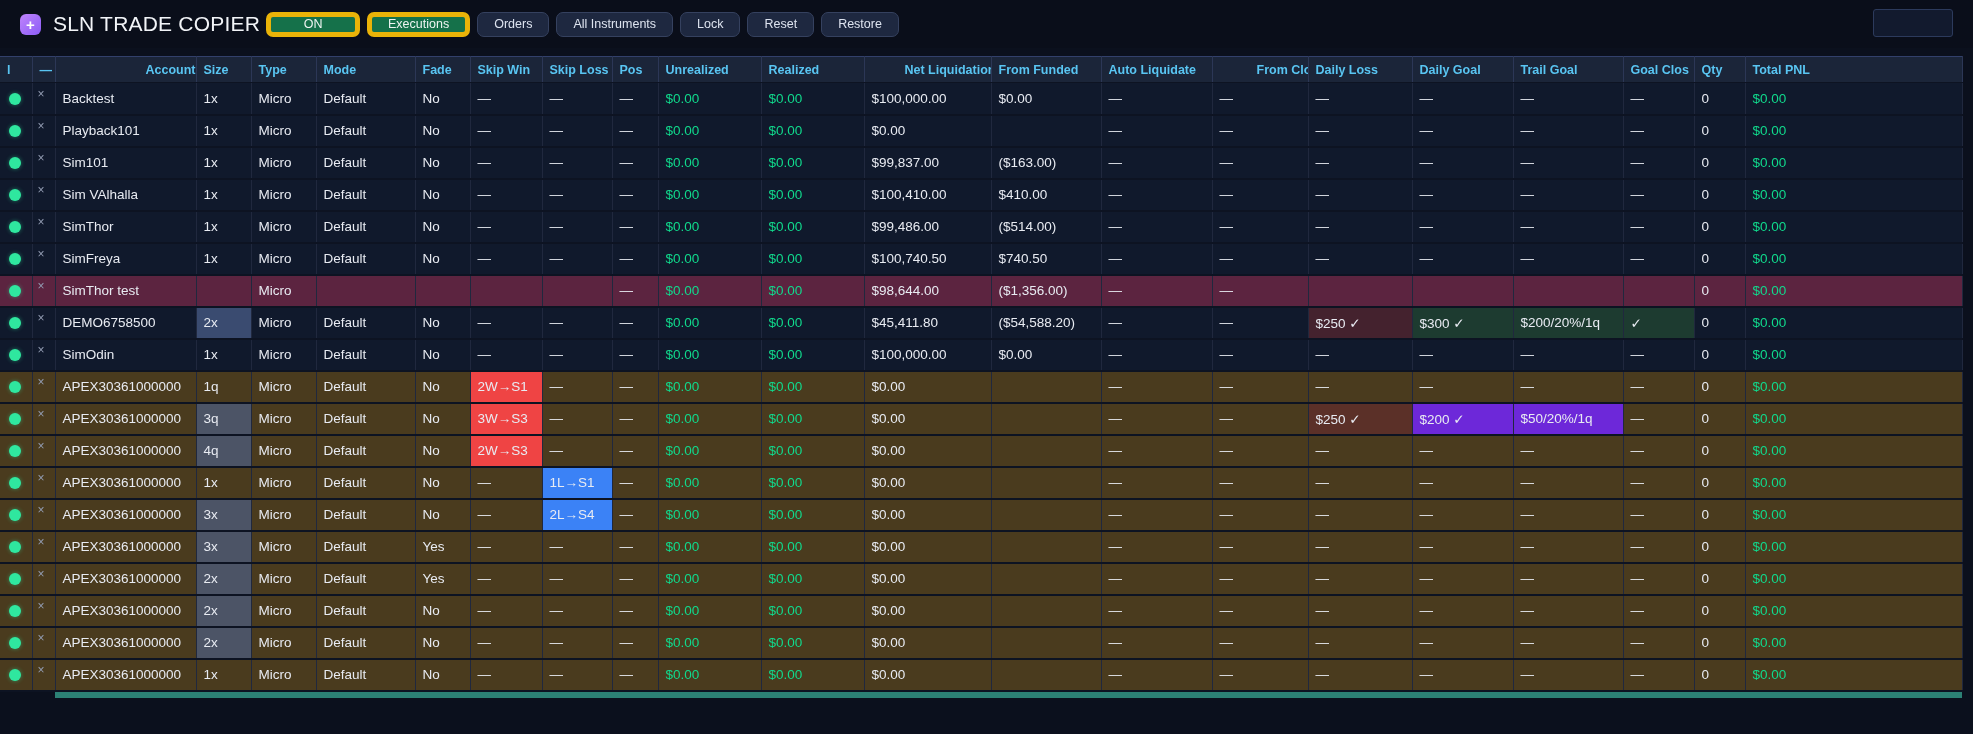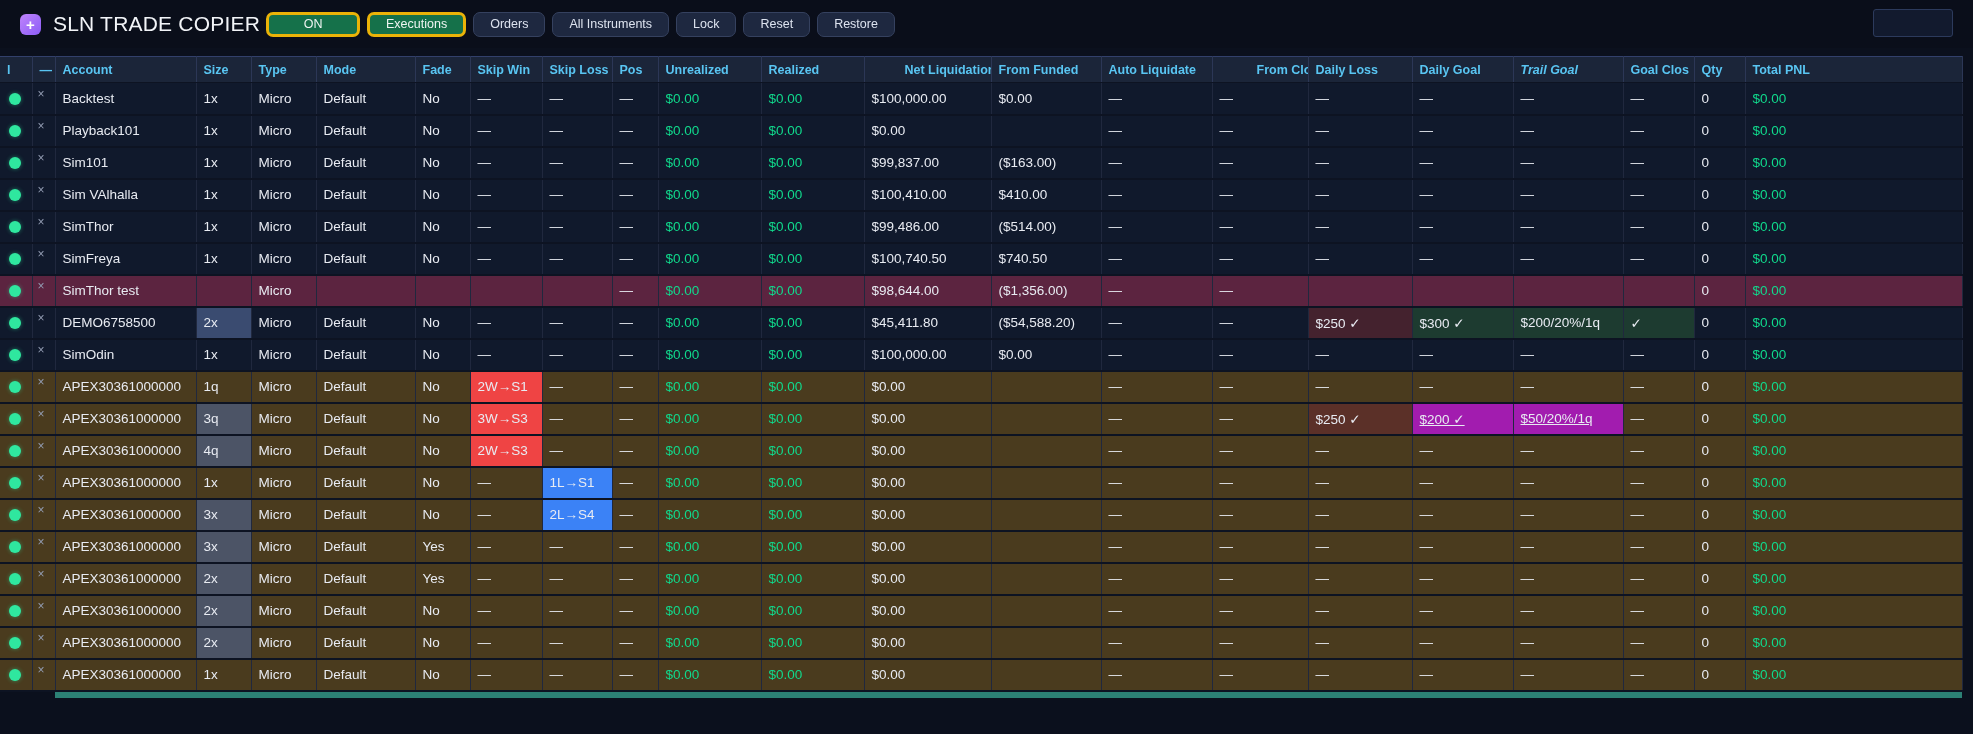--- a/index.html
+++ b/index.html
@@ -24,21 +24,21 @@
     color:#f2f4f8;font-weight:400;font-size:21px;letter-spacing:.2px;
     margin:0 6px 0 12px;white-space:nowrap;
   }
   .topbar-buttons{display:flex;align-items:center;}
   .btn{
     height:25px;border-radius:7px;font-size:12.5px;line-height:25px;
     padding:0 16px;margin-right:7px;cursor:pointer;white-space:nowrap;
     display:flex;align-items:center;justify-content:center;box-sizing:border-box;
   }
   .btn:first-child{min-width:94px;}
-  .btn-green{background:var(--btn-green,#15714a);border:3px solid #eab308;color:#eef4f1;}
+  .btn-green{background:var(--btn-green,#15714a);border:5px solid #eab308;color:#eef4f1;}
   .btn-dark{background:#1e2840;border:1px solid #35415f;color:#dde3ef;}
   .search-box{
     position:absolute;right:20px;top:9px;width:80px;height:28px;
     background:#121a2e;border:1px solid #2c3a5c;border-radius:3px;
     color:#e8ebf2;box-sizing:border-box;padding:0 6px;font-size:13px;outline:none;
   }
   
   .table-wrap{margin-top:8px;}
   table{border-collapse:collapse;table-layout:fixed;width:1962px;}
   thead th{
@@ -68,21 +68,21 @@
   }
   .close-x{color:#939db3;font-size:12px;display:inline-block;transform:translateY(-5px);}
   
   .bg-hl-gray{background:#4c5466;}
   .bg-hl-blue{background:#3a4b70;}
   .bg-win{background:#ef4444;}
   .bg-loss{background:#3b82f6;}
   .bg-dl-maroon{background:#44222e;}
   .bg-goal-green{background:#1d3b30;}
   .bg-dl-red{background:#5b3028;}
-  .bg-goal-olive{background:#a21caf;text-decoration:underline;}
+  .bg-goal-olive{background:#6d28d9;}
   
   .teal-strip{
     margin-left:55px;width:1907px;height:6px;
     background:var(--teal,#2c8175);
   }
 </style>
 </head>
 <body>
 
 <div class="topbar">
@@ -99,37 +99,37 @@
     </div>
   <input class="search-box" type="text" value="" style="">
 </div>
 
 <div class="table-wrap">
   <table>
     <thead>
       <tr>
           <th style="width: 32px;">l</th>
           <th style="width: 23px;">—</th>
-          <th style="width: 141px;">Account</th>
+          <th style="width: 141px; text-align: right;">Account</th>
           <th style="width: 55px;">Size</th>
           <th style="width: 65px;">Type</th>
           <th style="width: 99px;">Mode</th>
           <th style="width: 55px;">Fade</th>
           <th style="width: 72px;">Skip Win</th>
           <th style="width: 70px;">Skip Loss</th>
           <th style="width: 46px;">Pos</th>
           <th style="width: 103px;">Unrealized</th>
           <th style="width: 103px;">Realized</th>
           <th style="width: 127px; padding-left: 40px;">Net Liquidation</th>
           <th style="width: 110px;">From Funded</th>
           <th style="width: 111px; margin-left: 16px;">Auto Liquidate</th>
           <th style="width: 96px; padding-left: 44px;">From Closed</th>
           <th style="width: 104px;">Daily Loss</th>
           <th style="width: 101px;">Daily Goal</th>
-          <th style="width: 110px; font-style: italic;">Trail Goal</th>
+          <th style="width: 110px;">Trail Goal</th>
           <th style="width: 71px;">Goal Clos</th>
           <th style="width: 51px;">Qty</th>
           <th style="width: 217px;">Total PNL</th>
         </tr>
     </thead>
     <tbody>
         <tr class="row-dark">
           <td class="c-status"><span class="dot"></span></td>
           <td class="c-close"><span class="close-x">×</span></td>
           <td class="c-account">Backtest</td>

